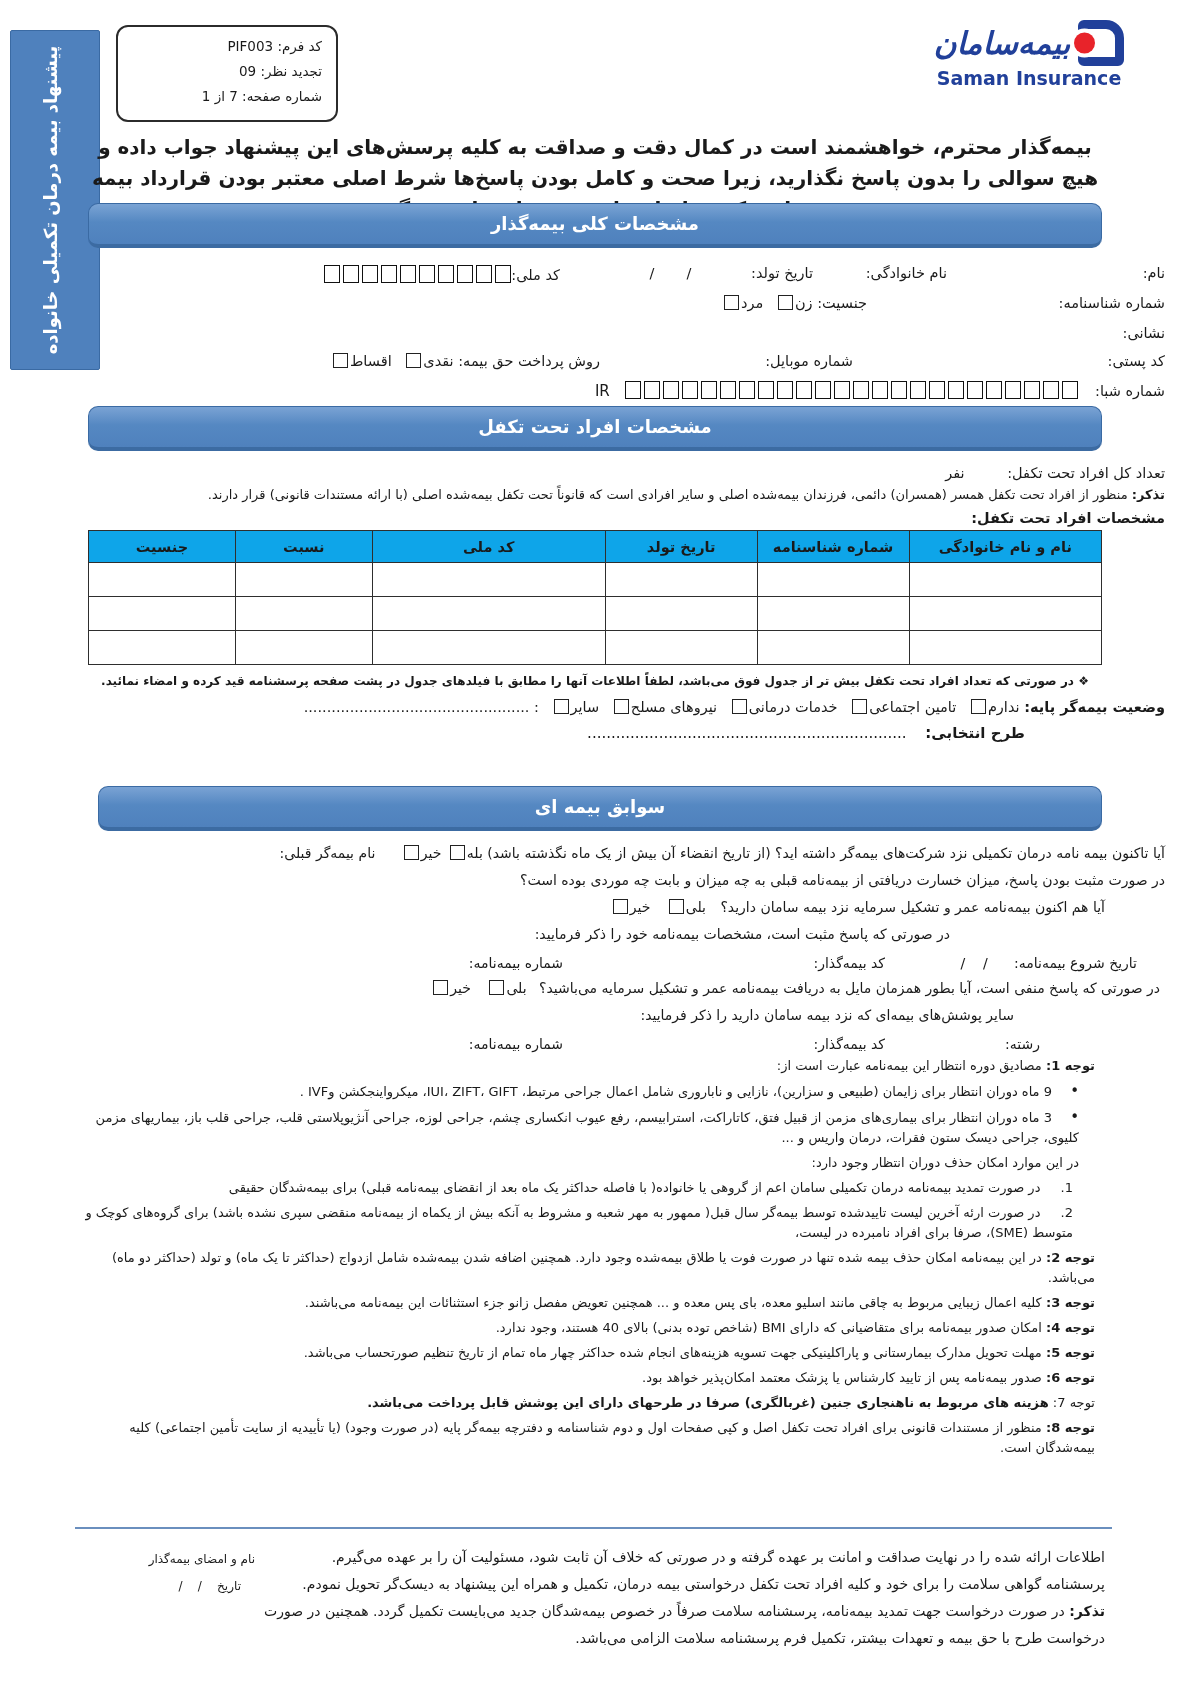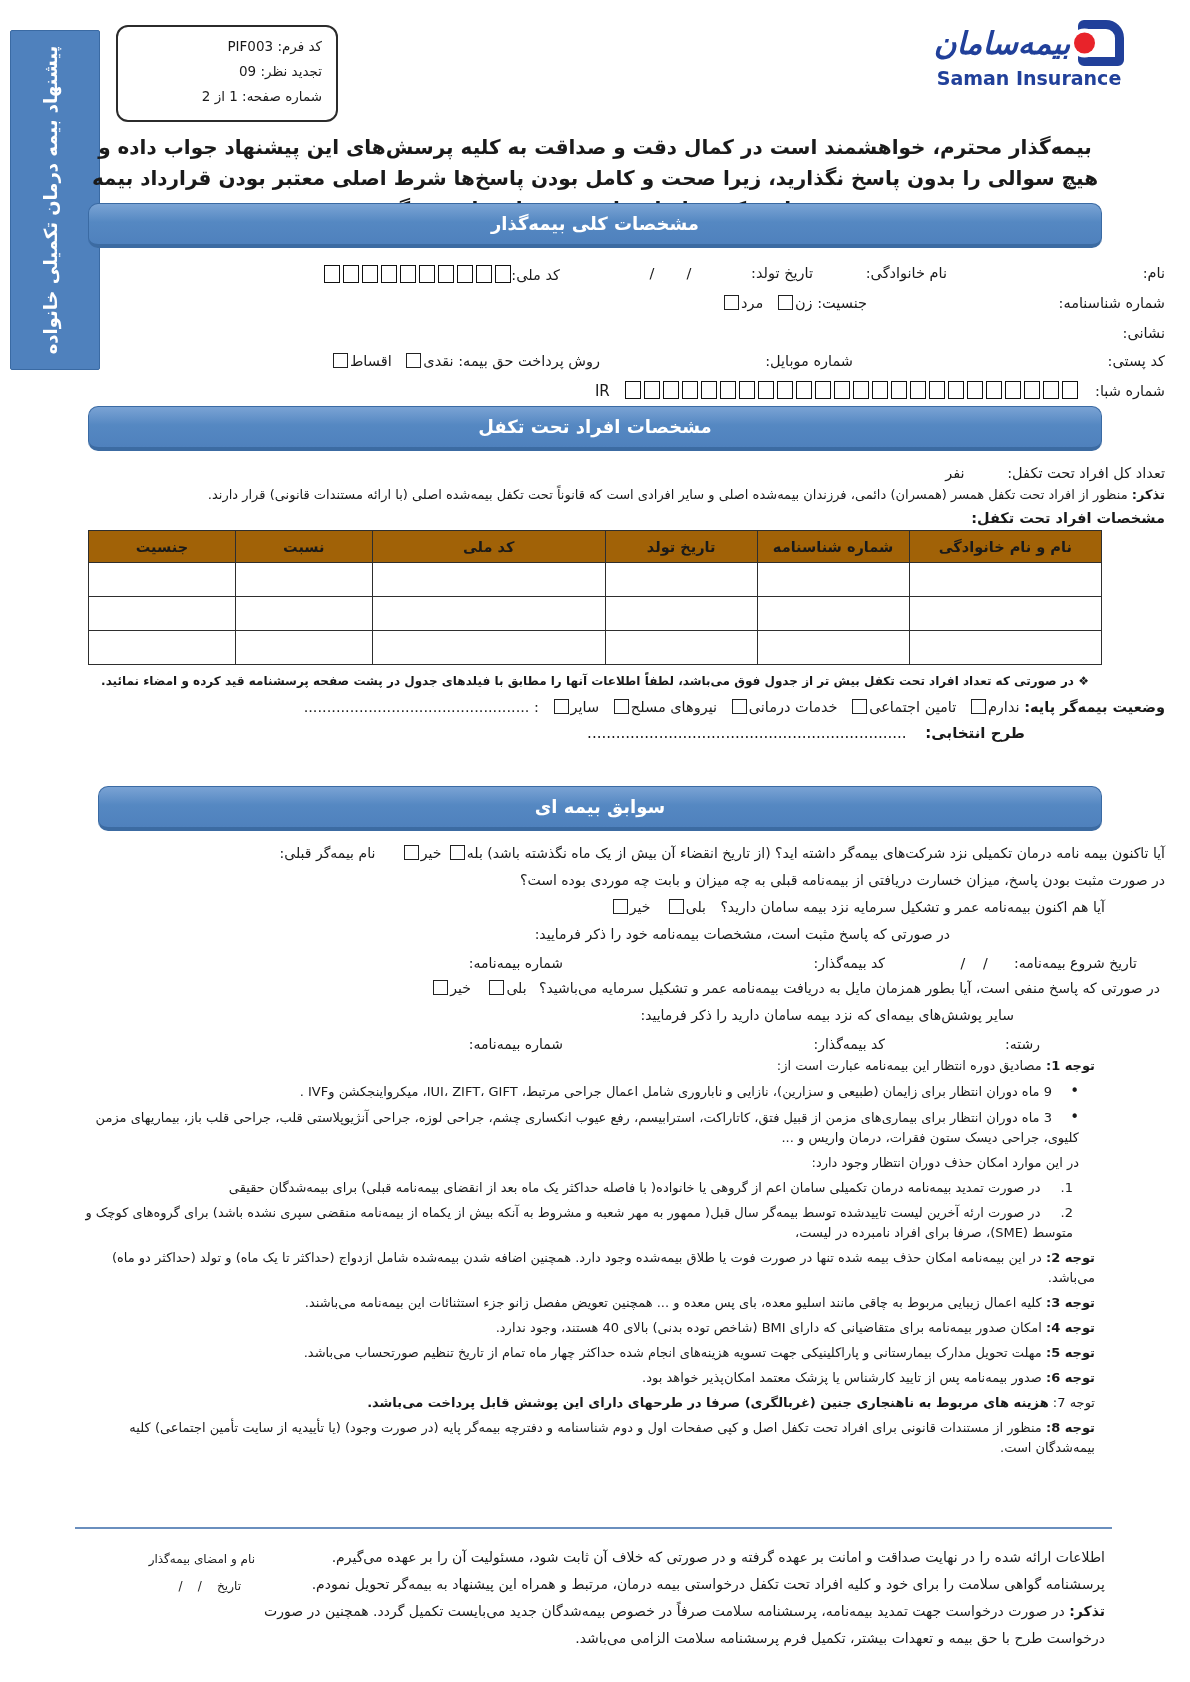--- a/index.html
+++ b/index.html
@@ -67,39 +67,39 @@
 
   .nline{margin-bottom:5px;}
   .bullet{padding-right:16px;}
   .bullet .mk{margin-left:14px;font-size:15px;}
   .numitem{padding-right:22px;}
   .numitem .mk{margin-left:16px;}
 
   .depline{margin:0 25px;font-size:14px;}
   .dep-note{font-size:13px;margin:6px 25px 0 25px;}
   .dep-table{border-collapse:collapse;margin:4px 88px 0 88px;width:1014px;direction:rtl;}
-  .dep-table th{background:#a16207;border:1.2px solid #2e2e2e;height:29px;
+  .dep-table th{background:#0ea5e9;border:1.2px solid #2e2e2e;height:29px;
                 font-size:14.5px;font-weight:bold;}
   .dep-table td{border:1.2px solid #2e2e2e;height:31px;}
   .overflow-note{text-align:center;font-weight:bold;font-size:12px;margin-top:9px;}
 
   .sign-block{position:absolute;left:95px;top:1546px;width:160px;direction:rtl;
               font-size:12px;line-height:27px;text-align:right;}
 </style>
 </head>
 <body>
 
 <div class="side-tab">
   <div class="side-tab-inner">پیشنهاد بیمه درمان تکمیلی خانواده</div>
 </div>
 
 <div class="form-box">
   <div>کد فرم: PIF003</div>
   <div>تجدید نظر: 09</div>
-  <div>شماره صفحه: 1 از 2</div>
+  <div>شماره صفحه: 7 از 1</div>
 </div>
 
 <div class="logo">
   <div class="logo-row">
     <span class="logo-mark">
       <span class="logo-dot"></span>
     </span>
     <span class="logo-fa">بیمه‌سامان</span>
   </div>
   <span class="logo-en">Saman Insurance</span>
@@ -327,21 +327,21 @@
   <div class="nline">
     <span class="b">توجه 8:</span>
     <span>منظور از مستندات قانونی برای افراد تحت تکفل اصل و کپی صفحات اول و دوم شناسنامه و دفترچه بیمه‌گر پایه (در صورت وجود) (یا تأییدیه از سایت تأمین اجتماعی) کلیه بیمه‌شدگان است.</span>
   </div>
 </div>
 
 <div class="divider"></div>
 
 <div class="sec sec-footer">
   <div>اطلاعات ارائه شده را در نهایت صداقت و امانت بر عهده گرفته و در صورتی که خلاف آن ثابت شود، مسئولیت آن را بر عهده می‌گیرم.</div>
-  <div>پرسشنامه گواهی سلامت را برای خود و کلیه افراد تحت تکفل درخواستی بیمه درمان، مرتبط و همراه این پیشنهاد به بیمه‌گر تحویل نمودم.</div>
+  <div>پرسشنامه گواهی سلامت را برای خود و کلیه افراد تحت تکفل درخواستی بیمه درمان، تکمیل و همراه این پیشنهاد به دیسک‌گر تحویل نمودم.</div>
   <div>
     <span class="b">تذکر:</span>
     <span>در صورت درخواست جهت تمدید بیمه‌نامه، پرسشنامه سلامت صرفاً در خصوص بیمه‌شدگان جدید می‌بایست تکمیل گردد. همچنین در صورت درخواست طرح با حق بیمه و تعهدات بیشتر، تکمیل فرم پرسشنامه سلامت الزامی می‌باشد.</span>
   </div>
 </div>
 
 <div class="sign-block">
   <div>نام و امضای بیمه‌گذار</div>
   <div style="padding-right:14px;">تاریخ&nbsp;&nbsp;&nbsp;&nbsp;/&nbsp;&nbsp;&nbsp;&nbsp;/</div>
 </div>

